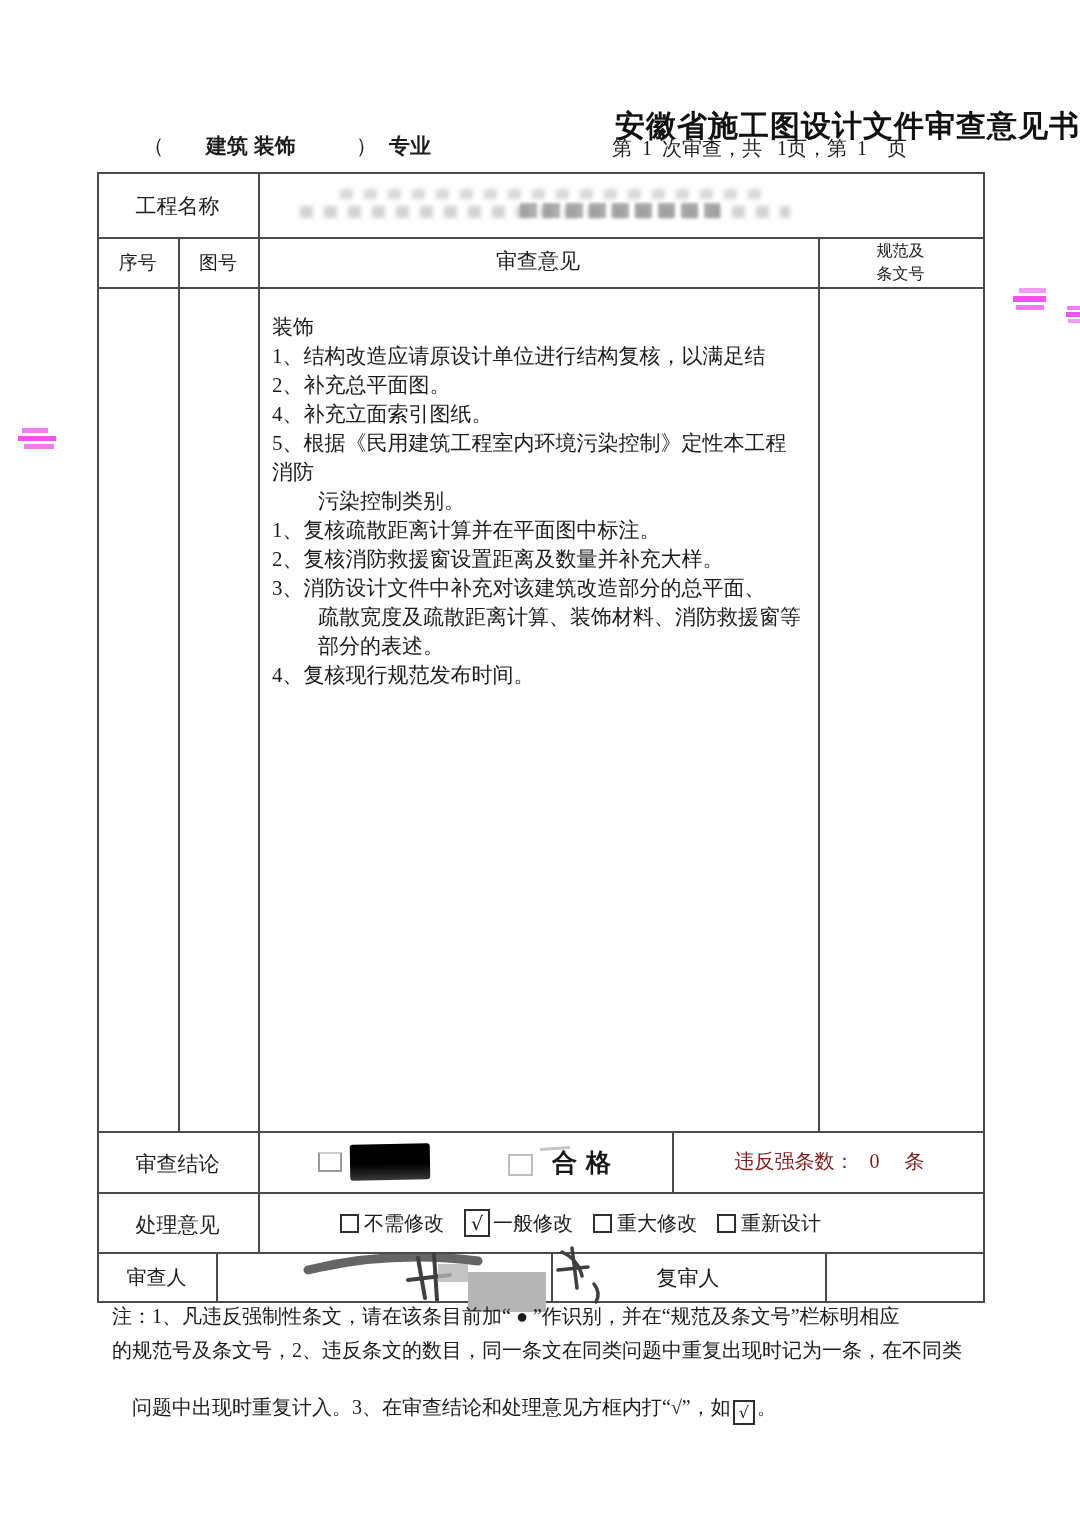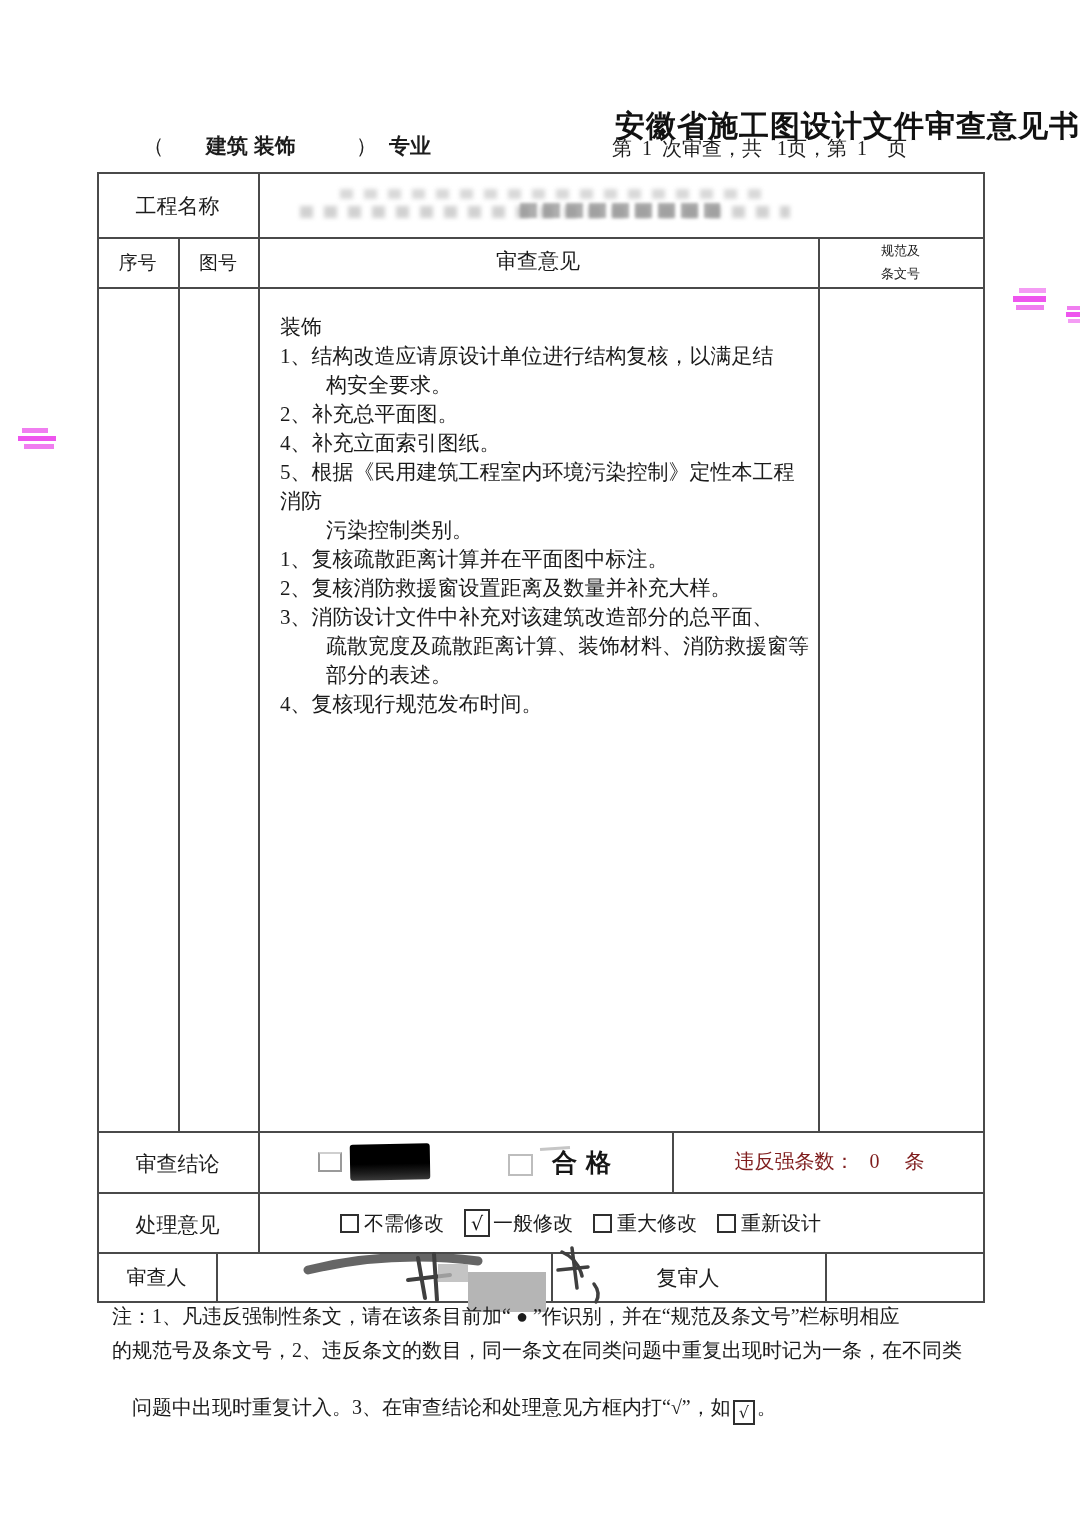--- a/index.html
+++ b/index.html
@@ -10,23 +10,23 @@
              font-family:"Liberation Sans","DejaVu Sans",sans-serif;
              font-weight:bold;font-size:30px;letter-spacing:1px;color:#111;padding-left:32px;}
   .sub{position:absolute;top:132px;font-size:21px;white-space:pre;color:#1c1c1c;}
   .sub.bold{font-family:"Liberation Sans","DejaVu Sans",sans-serif;font-weight:bold;}
   .sub-right{position:absolute;top:135px;left:612px;font-size:20px;white-space:pre;color:#1c1c1c;}
   
   .hline{position:absolute;height:2px;background:#4a4a4a;}
   .vline{position:absolute;width:2px;background:#4a4a4a;}
   
   .cell-label{position:absolute;text-align:center;font-size:21px;color:#1c1c1c;}
-  .small-head{position:absolute;text-align:center;font-size:13px;line-height:23px;color:#1c1c1c;}
+  .small-head{position:absolute;text-align:center;font-size:16px;line-height:23px;color:#1c1c1c;}
   
-  .op-lines{position:absolute;left:280px;top:313px;width:552px;font-size:21px;color:#1b1b1b;}
+  .op-lines{position:absolute;left:272px;top:313px;width:552px;font-size:21px;color:#1b1b1b;}
   .op-line{height:29px;line-height:29px;white-space:pre;}
   .op-line.ind{padding-left:46px;}
   
   .cbox-faint{position:absolute;border:2px solid #9a9a9a;border-top-color:#cfcfcf;background:transparent;}
   .cbox-fainter{position:absolute;border:2px solid #bdbdbd;background:transparent;}
   .redact-black{position:absolute;background:linear-gradient(to bottom,#000 55%,#1d1d1d 80%,#3a3a3a);
                 border-radius:3px;transform:rotate(-1deg);}
   .faint-dash{position:absolute;background:#c6c6c6;transform:rotate(-4deg);}
   .pass-text{position:absolute;font-size:25px;font-weight:600;letter-spacing:9px;color:#161616;}
   .viol{position:absolute;left:674px;top:1148px;width:311px;text-align:center;font-size:20px;color:#7f1d1d;white-space:pre;}
@@ -106,21 +106,20 @@
   <div class="cell-label" style="left:178px;top:250px;width:80px;font-size:19px;">图号</div>
   <div class="cell-label" style="left:258px;top:247px;width:560px;">审查意见</div>
   <div class="small-head" style="left:818px;top:239px;width:165px;">
     <div>规范及</div>
     <div>条文号</div>
   </div>
 
   <div class="op-lines" id="opinion-lines">
       <div class="op-line">装饰</div>
       <div class="op-line">1、结构改造应请原设计单位进行结构复核，以满足结</div>
-      <div class="op-line ind">构安全要求。</div>
       <div class="op-line">2、补充总平面图。</div>
       <div class="op-line">4、补充立面索引图纸。</div>
       <div class="op-line">5、根据《民用建筑工程室内环境污染控制》定性本工程</div>
       <div class="op-line">消防</div>
       <div class="op-line ind">污染控制类别。</div>
       <div class="op-line">1、复核疏散距离计算并在平面图中标注。</div>
       <div class="op-line">2、复核消防救援窗设置距离及数量并补充大样。</div>
       <div class="op-line">3、消防设计文件中补充对该建筑改造部分的总平面、</div>
       <div class="op-line ind">疏散宽度及疏散距离计算、装饰材料、消防救援窗等</div>
       <div class="op-line ind">部分的表述。</div>

